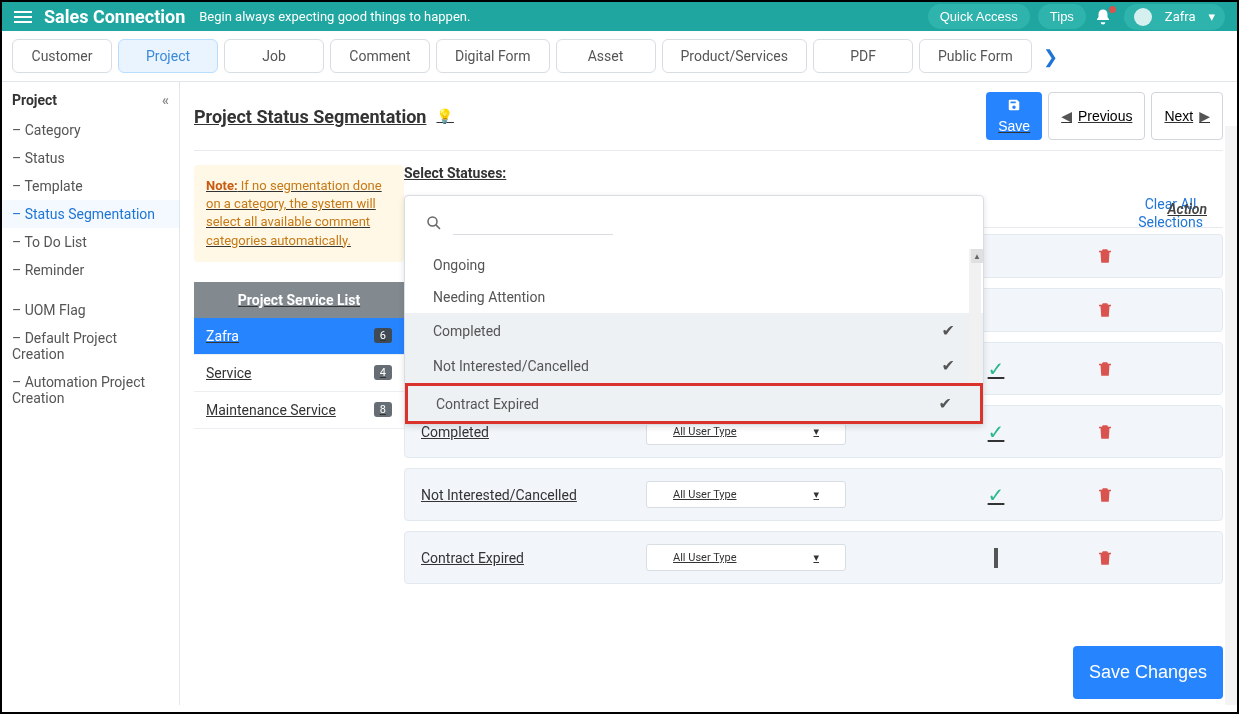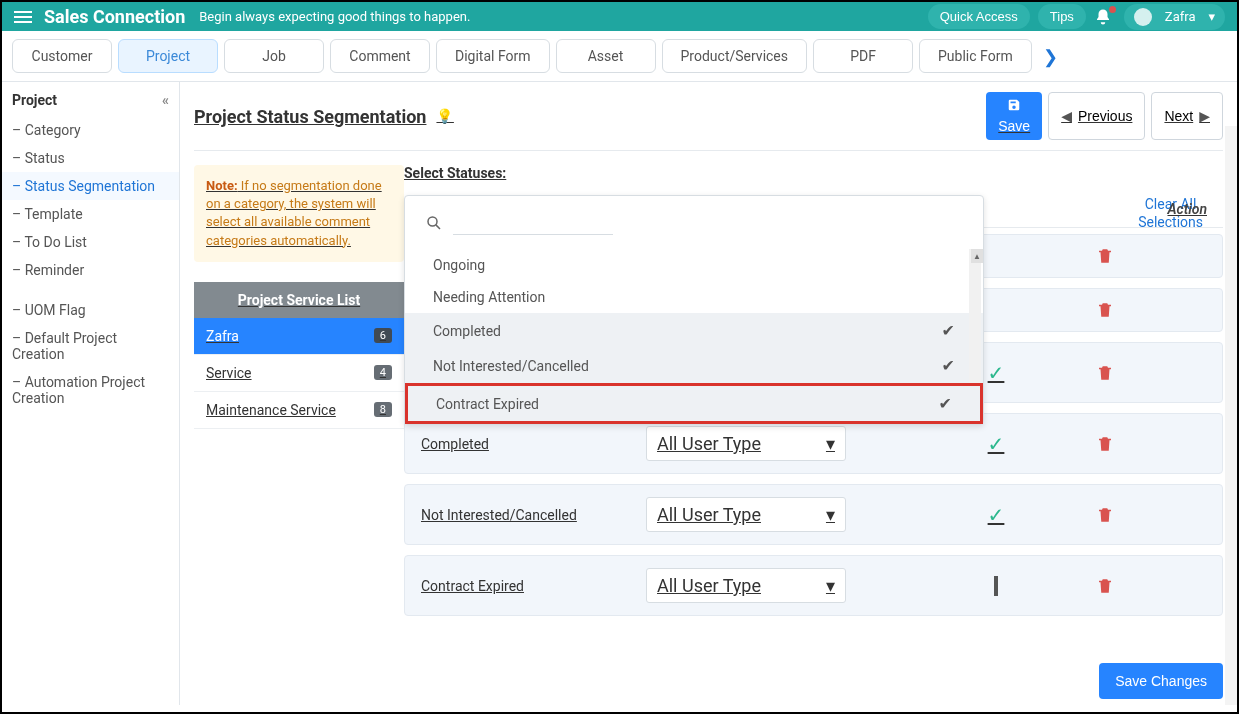--- a/index.html
+++ b/index.html
@@ -57,41 +57,41 @@
 .cat-badge { background:#666d74; color:#fff; border-radius:3px; font-size:11px; padding:1px 6px; min-width:18px; text-align:center;}
 .cat-row.selected .cat-badge { background:#404a54; }
 
 
 .right-col { flex:1; position:relative; }
 .select-label { font-weight:700; font-size:14px; margin-bottom:10px; }
 .statuses-table { width:100%; position:relative;}
 .table-head { display:grid; grid-template-columns: 1fr 250px 200px 110px; padding:10px 16px; font-style:italic; font-weight:600; color:#444; border-bottom:1px solid #e6eaee;}
 .status-row { display:grid; grid-template-columns: 1fr 250px 200px 110px; align-items:center; background:#f2f6fb; border:1px solid #e3e9f0; border-radius:4px; padding:12px 16px; margin-bottom:10px;}
 .status-name { font-size:14px; color:#333;}
-.utype { background:#fff; border:1px solid #d7dde2; border-radius:3px; padding:6px 10px; display:flex; justify-content:space-between; align-items:center; font-size:18px; cursor:pointer; width:200px;}
+.utype { background:#fff; border:1px solid #d7dde2; border-radius:3px; padding:6px 26px; display:flex; justify-content:space-between; align-items:center; font-size:11px; cursor:pointer; width:200px;}
 .tick { color:#2cb88e; font-size:20px; text-align:center;}
 .checkbox-empty { width:16px; height:16px; border:2px solid #555; margin:0 auto;}
 .trash { color:#d9534f; font-size:18px; text-align:center; cursor:pointer;}
 .clear-sel { position:absolute; top:30px; right:20px; color:#1f75d6; text-align:center; font-size:14px; cursor:pointer; line-height:1.3;}
 
 
 .dropdown { position:absolute; top:30px; left:0; width:580px; background:#fff; border:1px solid #d7dde2; border-radius:4px; box-shadow:0 2px 6px rgba(0,0,0,0.12); z-index:10;}
 .dd-search { display:flex; align-items:center; gap:10px; padding:14px 20px;}
 .dd-search input { border:none; border-bottom:1px solid #d7dde2; outline:none; font-size:14px; width:160px; padding:4px 2px;}
 .dd-search .mag { color:#666; font-size:18px;}
 .dd-body { position:relative; max-height:200px; overflow:hidden;}
 .dd-item { display:flex; align-items:center; justify-content:space-between; padding:8px 28px; font-size:14px; color:#555; cursor:pointer;}
 .dd-item.sel { background:#eef1f4;}
 .dd-item.highlight { border:3px solid #d9332c; }
 .dd-check { color:#555; font-size:16px;}
 .dd-scrollbar { position:absolute; right:2px; top:0; width:12px; height:100%; background:#f1f1f1;}
 .dd-scroll-up { position:absolute; top:0; right:0; width:12px; height:14px; background:#e0e0e0; display:flex;align-items:center;justify-content:center; font-size:8px; color:#666;}
 
 
-.save-changes { position:absolute; right:14px; bottom:6px; background:#2684ff; color:#fff; border:none; padding:10px 16px; border-radius:4px; font-size:14px; cursor:pointer;}
+.save-changes { position:absolute; right:14px; bottom:6px; background:#2684ff; color:#fff; border:none; padding:16px 16px; border-radius:4px; font-size:18px; cursor:pointer;}
 
 
 .content::after { content:""; position:absolute; right:0; top:44px; bottom:0; width:12px; background:linear-gradient(#f4f4f4,#f4f4f4);}
 
 svg { display:block;}
 </style>
 </head>
 <body>
 
 <div class="topbar">
@@ -134,22 +134,22 @@
 
 <div class="main-row">
 
   <div class="sidebar">
     <div class="sidebar-head">
       <span>Project</span>
       <span class="sidebar-collapse">«</span>
     </div>
     <div class="side-item">– Category</div>
     <div class="side-item">– Status</div>
+    <div class="side-item">– Template</div>
     <div class="side-item active">– Status Segmentation</div>
-    <div class="side-item">– Template</div>
     <div class="side-item">– To Do List</div>
     <div class="side-item">– Reminder</div>
     <div class="side-gap"></div>
     <div class="side-item">– UOM Flag</div>
     <div class="side-item">– Default Project Creation</div>
     <div class="side-item">– Automation Project Creation</div>
   </div>
 
   <div class="content">
     <div class="content-head">

